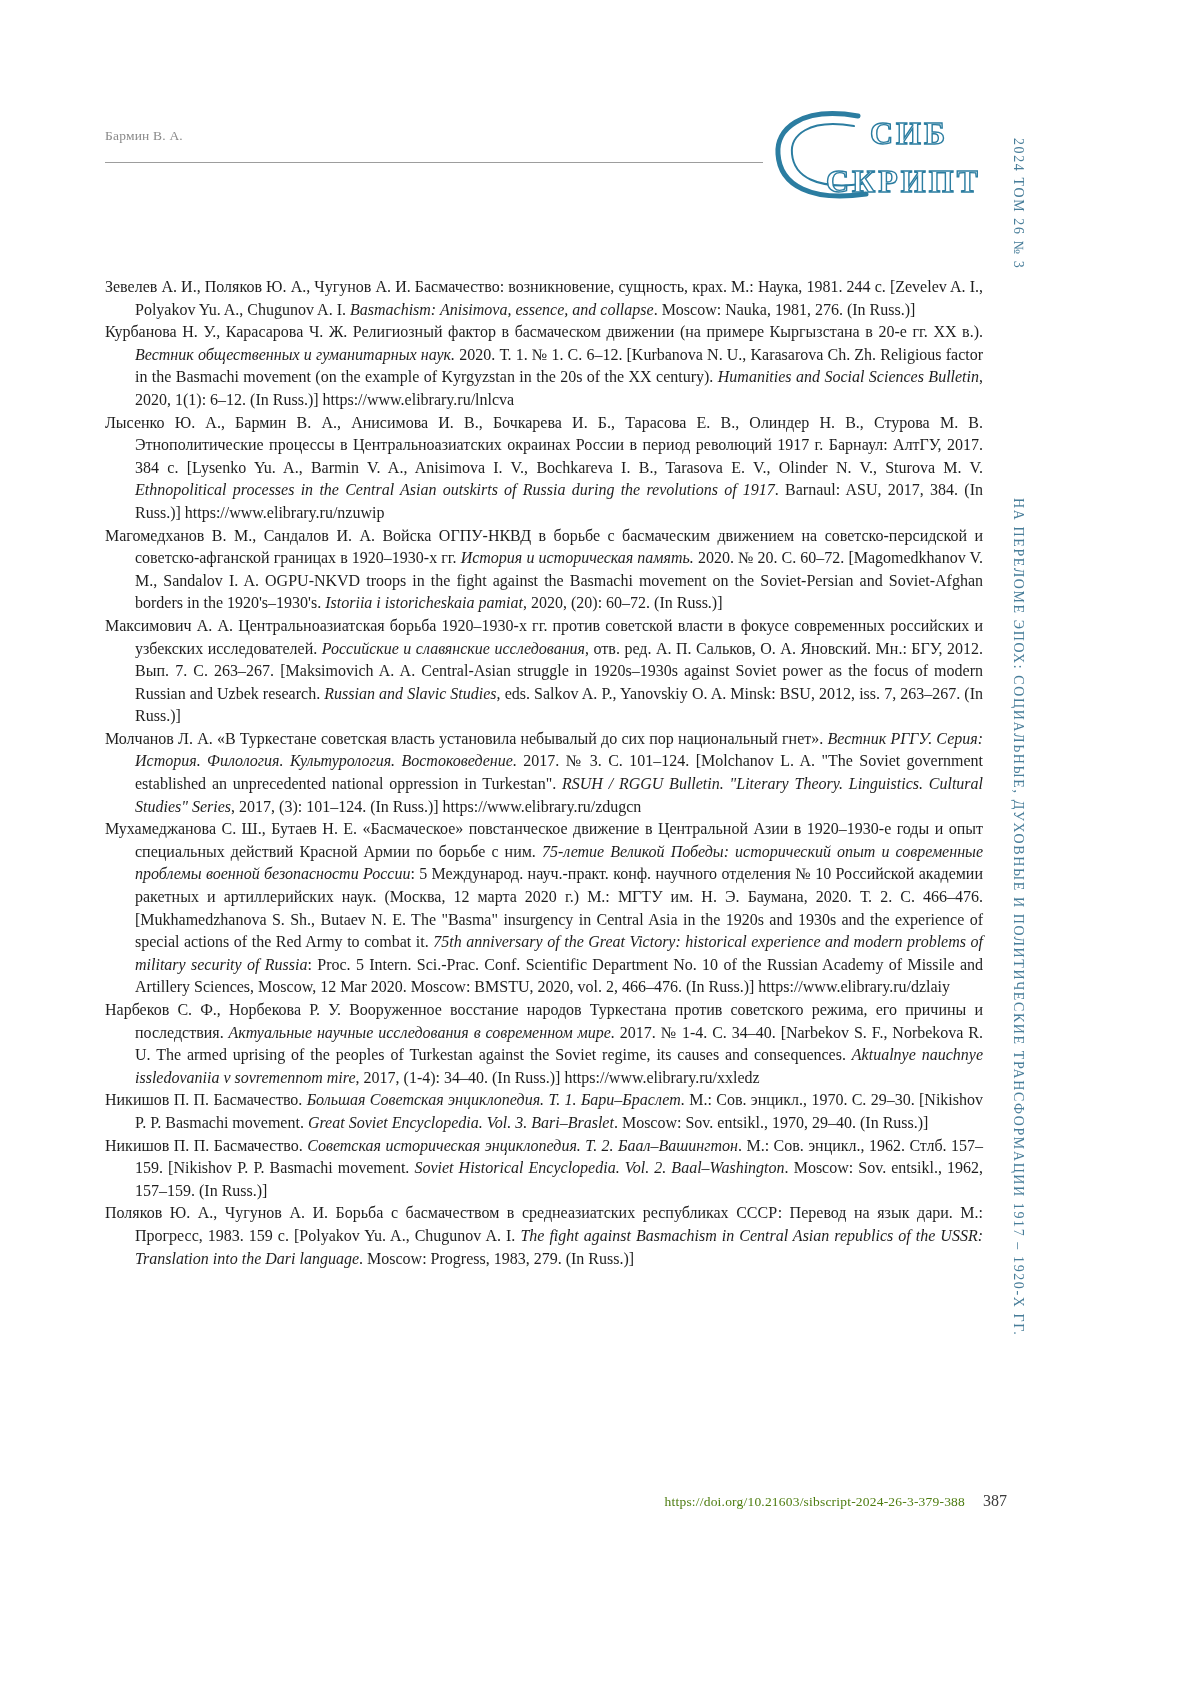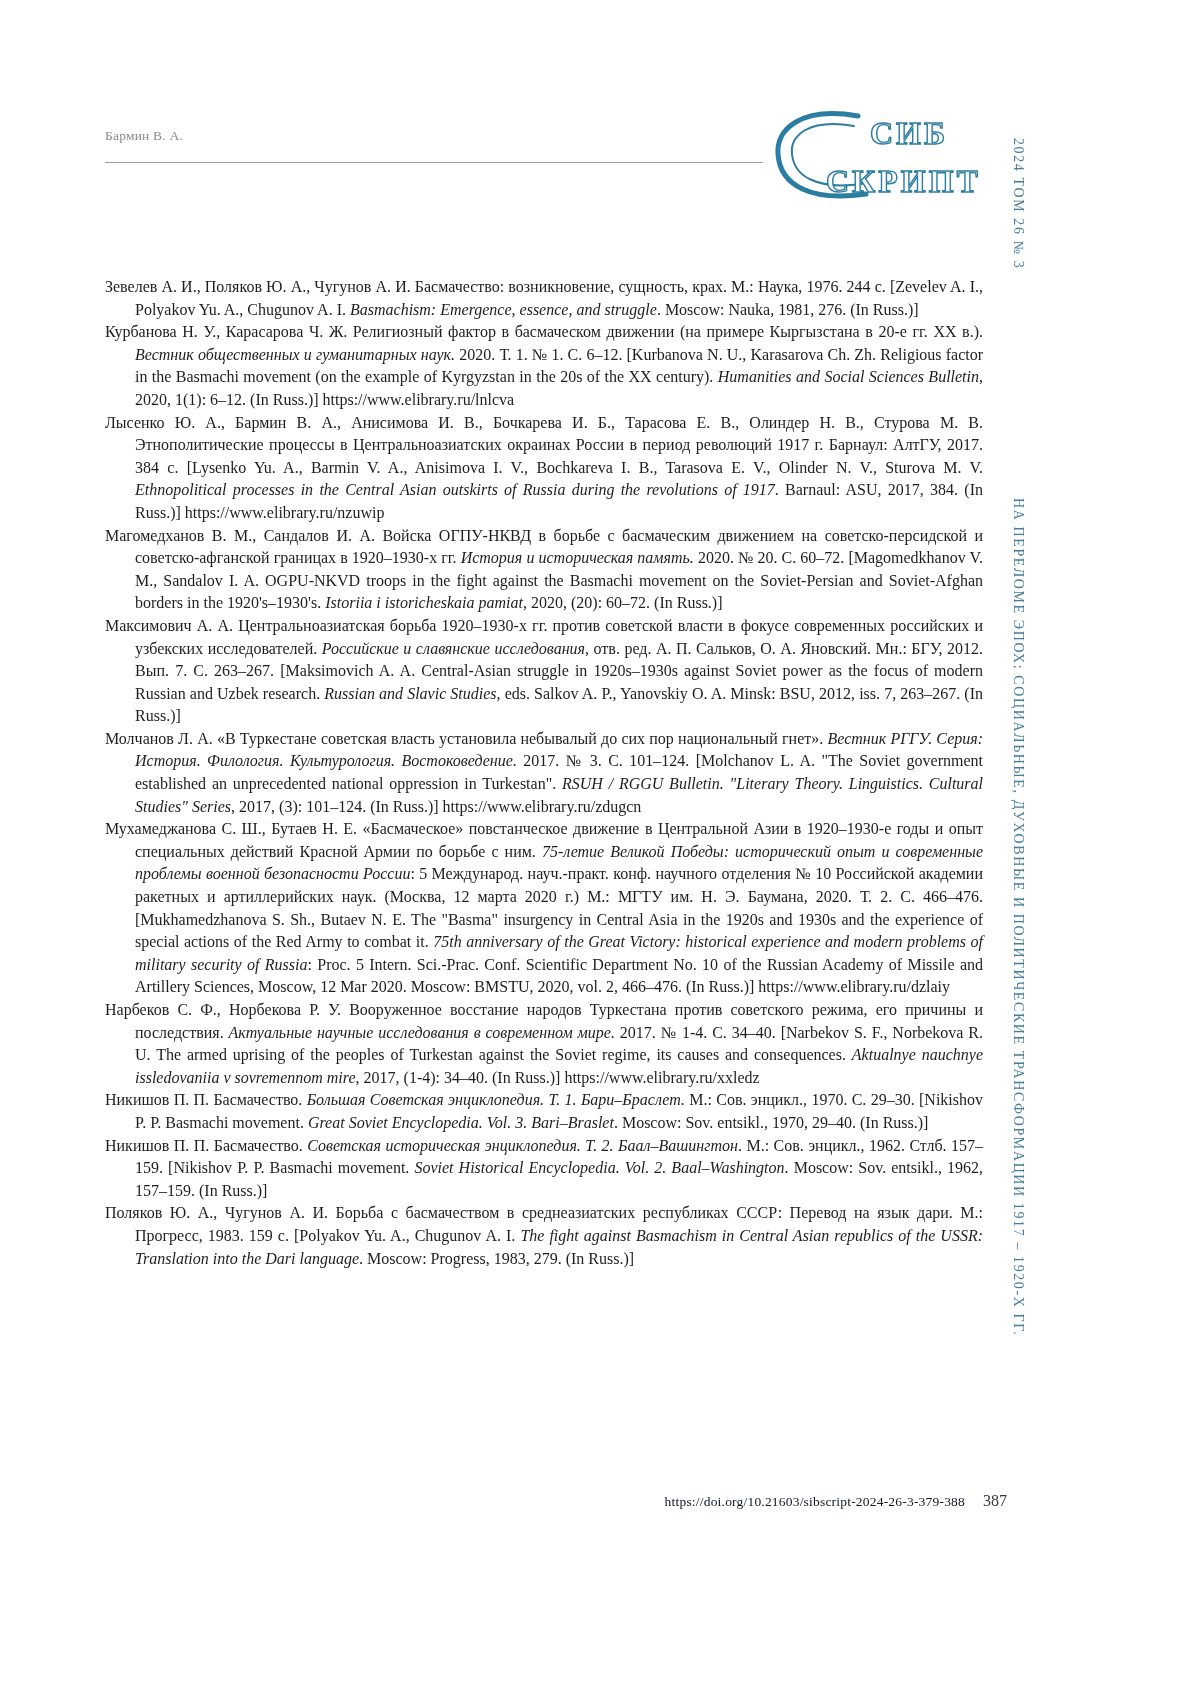--- a/index.html
+++ b/index.html
@@ -62,21 +62,21 @@
   .footer {
     position: absolute;
     left: 105px;
     top: 1492px;
     width: 902px;
     display: flex;
     justify-content: flex-end;
     align-items: baseline;
     gap: 18px;
   }
-  .footer-doi { font-size: 13.5px; color: #0f172a; letter-spacing: .2px; }
+  .footer-doi { font-size: 13.5px; color: #4d7c0f; letter-spacing: .2px; }
   .footer-page { font-size: 16px; color: #3a3a3a; font-weight: normal; }
 </style>
 </head>
 <body>
 
 <div class="page">
 
   <div class="header">
     <p class="header-author">Бармин В. А.</p>
     <hr class="header-rule">
@@ -86,21 +86,21 @@
     <path d="M 92 20 C 34 10 10 34 12 58 C 14 90 46 106 100 98" fill="none" stroke="#2b7da1" stroke-width="5" stroke-linecap="round"></path>
     <path d="M 88 30 C 42 22 24 40 26 58 C 28 80 50 94 96 88" fill="none" stroke="#2b7da1" stroke-width="2" stroke-linecap="round"></path>
     <text x="104" y="48" font-size="32">СИБ</text>
     <text x="60" y="96" font-size="32">СКРИПТ</text>
   </svg>
 
   <div class="vertical-text vt-issue">2024 ТОМ 26 № 3</div>
   <div class="vertical-text vt-section">НА ПЕРЕЛОМЕ ЭПОХ: СОЦИАЛЬНЫЕ, ДУХОВНЫЕ И ПОЛИТИЧЕСКИЕ ТРАНСФОРМАЦИИ 1917 – 1920-Х ГГ.</div>
 
   <div class="references">
-      <p class="ref"><span>Зевелев А. И., Поляков Ю. А., Чугунов А. И. Басмачество: возникновение, сущность, крах. М.: Наука, 1976. 244 с. [Zevelev A. I., Polyakov Yu. A., Chugunov A. I. </span><em>Basmachism: Emergence, essence, and struggle</em><span>. Moscow: Nauka, 1981, 276. (In Russ.)]</span></p>
+      <p class="ref"><span>Зевелев А. И., Поляков Ю. А., Чугунов А. И. Басмачество: возникновение, сущность, крах. М.: Наука, 1981. 244 с. [Zevelev A. I., Polyakov Yu. A., Chugunov A. I. </span><em>Basmachism: Anisimova, essence, and collapse</em><span>. Moscow: Nauka, 1981, 276. (In Russ.)]</span></p>
       <p class="ref"><span>Курбанова Н. У., Карасарова Ч. Ж. Религиозный фактор в басмаческом движении (на примере Кыргызстана в 20-е гг. XX в.). </span><em>Вестник общественных и гуманитарных наук.</em><span> 2020. Т. 1. № 1. С. 6–12. [Kurbanova N. U., Karasarova Ch. Zh. Religious factor in the Basmachi movement (on the example of Kyrgyzstan in the 20s of the XX century). </span><em>Humanities and Social Sciences Bulletin</em><span>, 2020, 1(1): 6–12. (In Russ.)] https://www.elibrary.ru/lnlcva</span></p>
       <p class="ref"><span>Лысенко Ю. А., Бармин В. А., Анисимова И. В., Бочкарева И. Б., Тарасова Е. В., Олиндер Н. В., Стурова М. В. Этнополитические процессы в Центральноазиатских окраинах России в период революций 1917 г. Барнаул: АлтГУ, 2017. 384 с. [Lysenko Yu. A., Barmin V. A., Anisimova I. V., Bochkareva I. B., Tarasova E. V., Olinder N. V., Sturova M. V. </span><em>Ethnopolitical processes in the Central Asian outskirts of Russia during the revolutions of 1917</em><span>. Barnaul: ASU, 2017, 384. (In Russ.)] https://www.elibrary.ru/nzuwip</span></p>
       <p class="ref"><span>Магомедханов В. М., Сандалов И. А. Войска ОГПУ-НКВД в борьбе с басмаческим движением на советско-персидской и советско-афганской границах в 1920–1930-х гг. </span><em>История и историческая память.</em><span> 2020. № 20. С. 60–72. [Magomedkhanov V. M., Sandalov I. A. OGPU-NKVD troops in the fight against the Basmachi movement on the Soviet-Persian and Soviet-Afghan borders in the 1920's–1930's. </span><em>Istoriia i istoricheskaia pamiat</em><span>, 2020, (20): 60–72. (In Russ.)]</span></p>
       <p class="ref"><span>Максимович А. А. Центральноазиатская борьба 1920–1930-х гг. против советской власти в фокусе современных российских и узбекских исследователей. </span><em>Российские и славянские исследования</em><span>, отв. ред. А. П. Сальков, О. А. Яновский. Мн.: БГУ, 2012. Вып. 7. С. 263–267. [Maksimovich A. A. Central-Asian struggle in 1920s–1930s against Soviet power as the focus of modern Russian and Uzbek research. </span><em>Russian and Slavic Studies</em><span>, eds. Salkov A. P., Yanovskiy O. A. Minsk: BSU, 2012, iss. 7, 263–267. (In Russ.)]</span></p>
       <p class="ref"><span>Молчанов Л. А. «В Туркестане советская власть установила небывалый до сих пор национальный гнет». </span><em>Вестник РГГУ. Серия: История. Филология. Культурология. Востоковедение.</em><span> 2017. № 3. С. 101–124. [Molchanov L. A. "The Soviet government established an unprecedented national oppression in Turkestan". </span><em>RSUH / RGGU Bulletin. "Literary Theory. Linguistics. Cultural Studies" Series</em><span>, 2017, (3): 101–124. (In Russ.)] https://www.elibrary.ru/zdugcn</span></p>
       <p class="ref"><span>Мухамеджанова С. Ш., Бутаев Н. Е. «Басмаческое» повстанческое движение в Центральной Азии в 1920–1930-е годы и опыт специальных действий Красной Армии по борьбе с ним. </span><em>75-летие Великой Победы: исторический опыт и современные проблемы военной безопасности России</em><span>: 5 Международ. науч.-практ. конф. научного отделения № 10 Российской академии ракетных и артиллерийских наук. (Москва, 12 марта 2020 г.) М.: МГТУ им. Н. Э. Баумана, 2020. Т. 2. С. 466–476. [Mukhamedzhanova S. Sh., Butaev N. E. The "Basma" insurgency in Central Asia in the 1920s and 1930s and the experience of special actions of the Red Army to combat it. </span><em>75th anniversary of the Great Victory: historical experience and modern problems of military security of Russia</em><span>: Proc. 5 Intern. Sci.-Prac. Conf. Scientific Department No. 10 of the Russian Academy of Missile and Artillery Sciences, Moscow, 12 Mar 2020. Moscow: BMSTU, 2020, vol. 2, 466–476. (In Russ.)] https://www.elibrary.ru/dzlaiy</span></p>
       <p class="ref"><span>Нарбеков С. Ф., Норбекова Р. У. Вооруженное восстание народов Туркестана против советского режима, его причины и последствия. </span><em>Актуальные научные исследования в современном мире.</em><span> 2017. № 1-4. С. 34–40. [Narbekov S. F., Norbekova R. U. The armed uprising of the peoples of Turkestan against the Soviet regime, its causes and consequences. </span><em>Aktualnye nauchnye issledovaniia v sovremennom mire</em><span>, 2017, (1-4): 34–40. (In Russ.)] https://www.elibrary.ru/xxledz</span></p>
       <p class="ref"><span>Никишов П. П. Басмачество. </span><em>Большая Советская энциклопедия. Т. 1. Бари–Браслет.</em><span> М.: Сов. энцикл., 1970. С. 29–30. [Nikishov P. P. Basmachi movement. </span><em>Great Soviet Encyclopedia. Vol. 3. Bari–Braslet</em><span>. Moscow: Sov. entsikl., 1970, 29–40. (In Russ.)]</span></p>
       <p class="ref"><span>Никишов П. П. Басмачество. </span><em>Советская историческая энциклопедия. Т. 2. Баал–Вашингтон</em><span>. М.: Сов. энцикл., 1962. Стлб. 157–159. [Nikishov P. P. Basmachi movement. </span><em>Soviet Historical Encyclopedia. Vol. 2. Baal–Washington</em><span>. Moscow: Sov. entsikl., 1962, 157–159. (In Russ.)]</span></p>
       <p class="ref"><span>Поляков Ю. А., Чугунов А. И. Борьба с басмачеством в среднеазиатских республиках СССР: Перевод на язык дари. М.: Прогресс, 1983. 159 с. [Polyakov Yu. A., Chugunov A. I. </span><em>The fight against Basmachism in Central Asian republics of the USSR: Translation into the Dari language</em><span>. Moscow: Progress, 1983, 279. (In Russ.)]</span></p>

